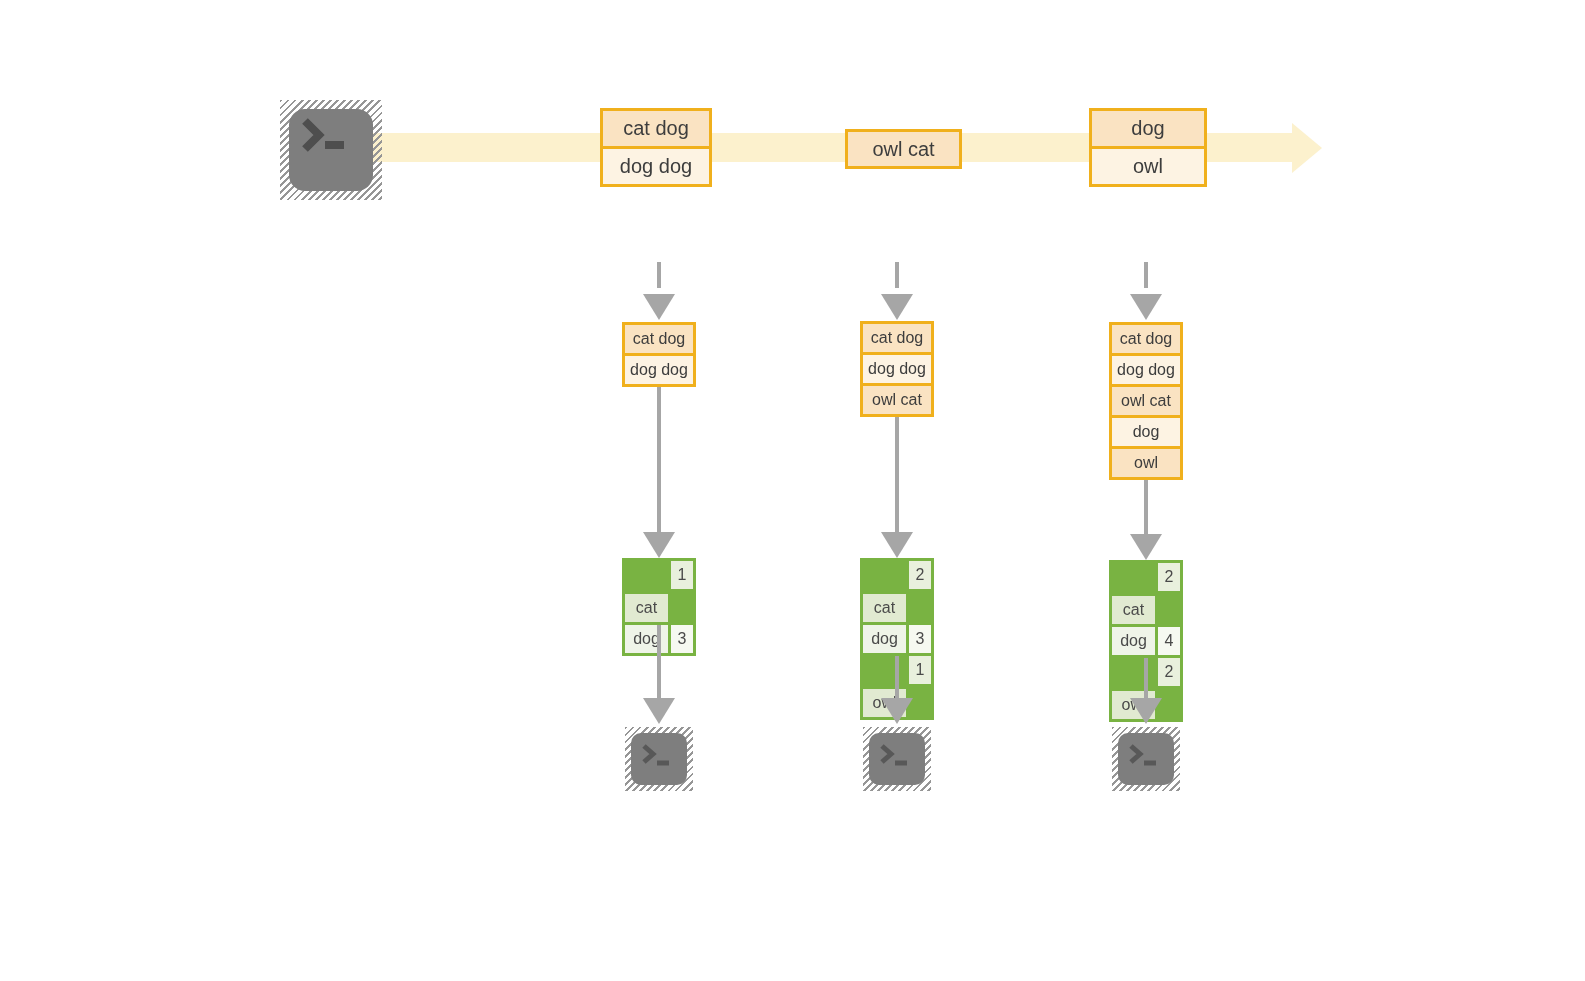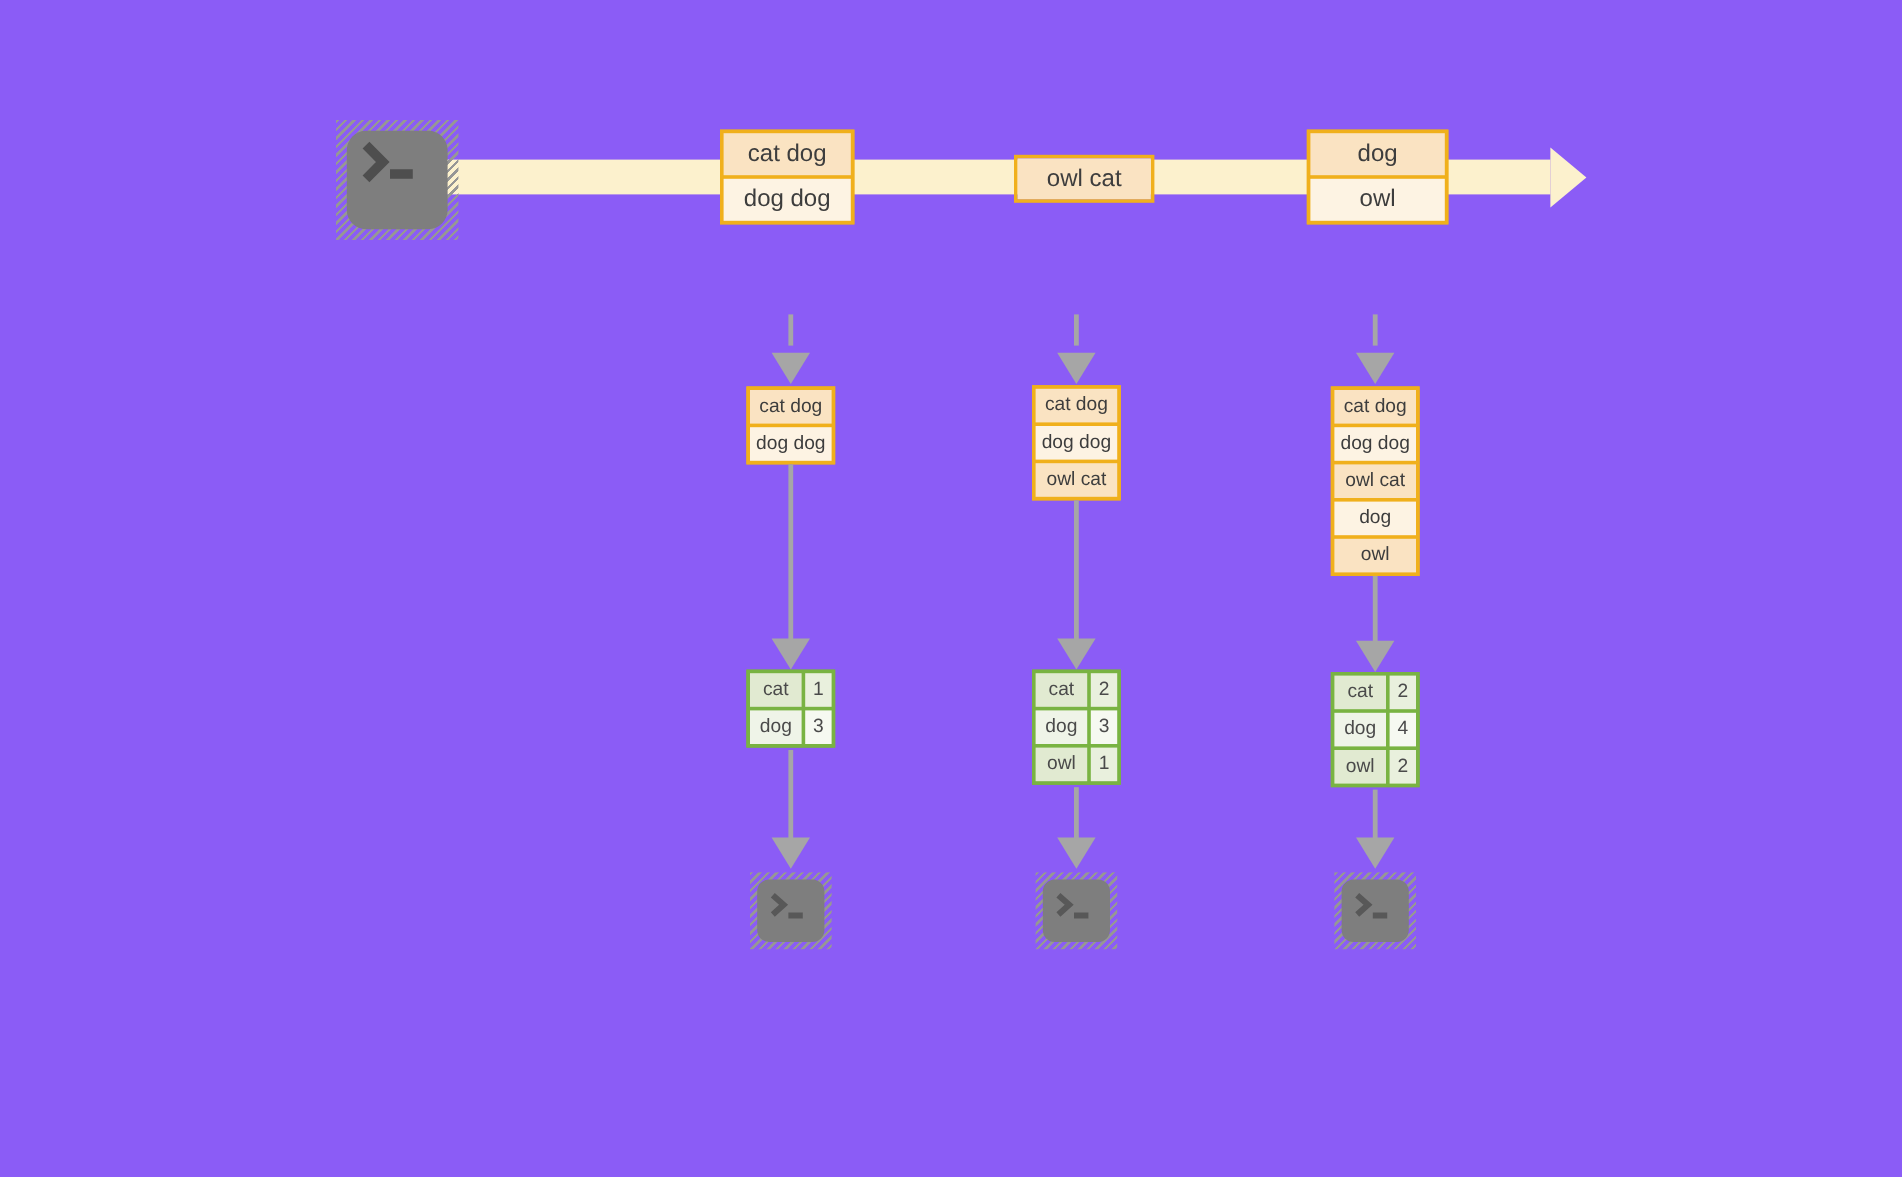--- a/index.html
+++ b/index.html
@@ -11,21 +11,21 @@
     --g-dark:#e1ead1;
     --g-dark-val:#e9f0dd;
     --g-light:#eff4e8;
     --g-light-val:#f6f9f1;
     --arrow:#a6a6a6;
     --term:#7e7e7e;
     --ink:#3d3d3d;
   }
   html,body{margin:0;padding:0;background:#000;}
   body{width:1585px;height:981px;font-family:"Liberation Sans",sans-serif;}
-  .canvas{position:relative;width:1585px;height:981px;background:#8b5cf6;overflow:hidden;}
+  .canvas{position:relative;width:1585px;height:981px;background:#ffffff;overflow:hidden;}
 
   
   .sketch{position:absolute;background:repeating-linear-gradient(135deg,#969696 0px,#969696 2px,transparent 2px,transparent 5px);}
   .term-inner{position:absolute;background:var(--term);}
   .term-big .term-inner{inset:9px;border-radius:16px;}
   .term-small .term-inner{inset:6px;border-radius:10px;}
   .term-inner svg{position:absolute;left:0;top:0;width:100%;height:100%;}
 
   
   .stream-band{position:absolute;left:372px;top:133px;width:920px;height:29px;background:var(--band);}
@@ -48,21 +48,21 @@
     border-right:16px solid transparent;border-top:26px solid var(--arrow);}
 
   
   .query-band{position:absolute;left:694px;top:461px;width:418px;height:44px;background:#ffffff;
     display:flex;align-items:center;justify-content:center;font-size:30px;color:#1c1c1c;}
 
   
   .wtable{position:absolute;border:3px solid var(--green);background:var(--green);
     display:grid;grid-template-columns:43px 22px;gap:3px;box-sizing:border-box;}
   .wtable .cell{height:28px;font-size:16px;color:#4a4a4a;}
-  .gw-a{background:var(--g-dark);} .gv-a{background:var(--g-dark-val);}
+  .gw-a{background:var(--g-dark);margin-top:33px;} .gv-a{background:var(--g-dark-val);}
   .gw-b{background:var(--g-light);} .gv-b{background:var(--g-light-val);}
 </style>
 </head>
 <body>
 
 <div class="canvas">
 
   <div class="stream-band"></div>
   <div class="stream-head"></div>
 

